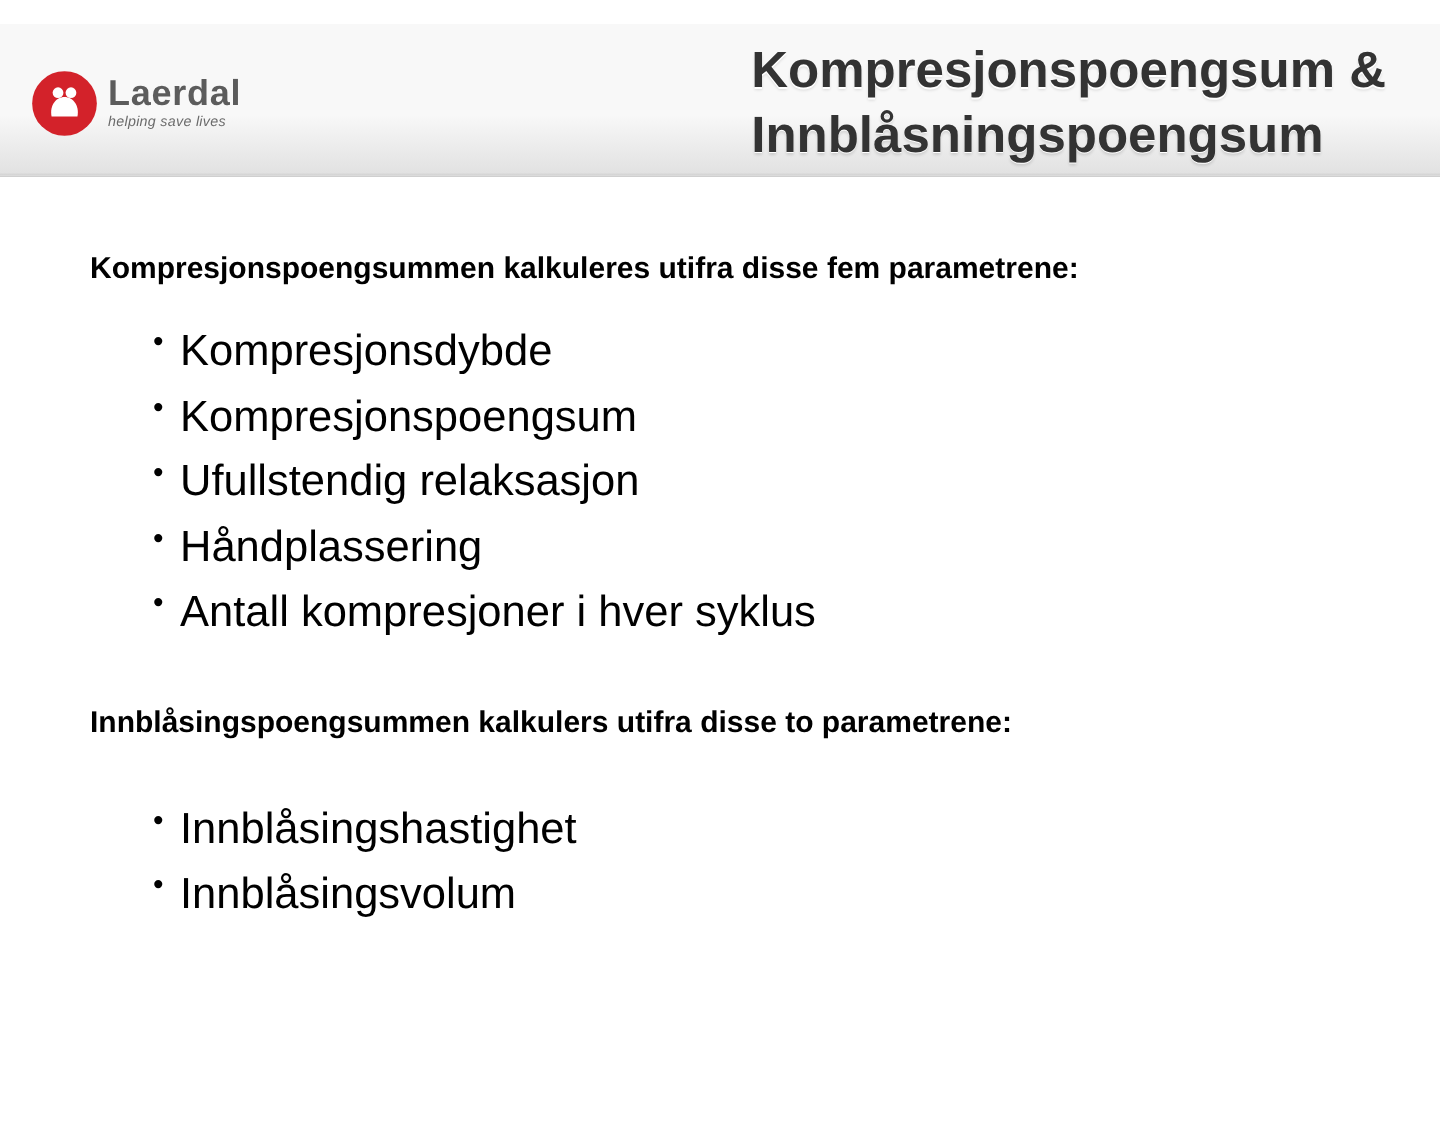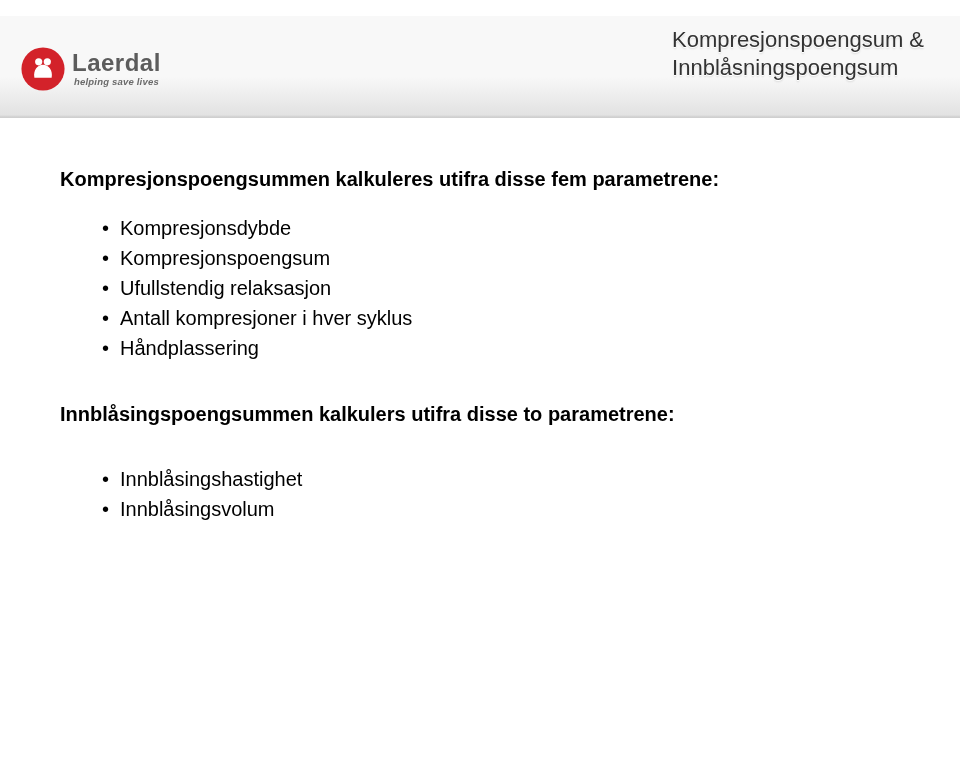--- a/index.html
+++ b/index.html
@@ -44,54 +44,53 @@
     .logo-word {
       font-size: 24px;
       font-weight: 700;
       color: #5c5c5c;
       letter-spacing: 0.5px;
     }
     .logo-tagline {
       font-size: 9.5px;
       color: #6a6a6a;
       font-style: italic;
-      font-weight: 700;
+      font-weight: 400;
       letter-spacing: 0.2px;
       margin-top: 2px;
-      text-align: center;
     }
     .title-block {
       position: absolute;
       right: 36px;
       top: 10px;
       text-align: left;
     }
     .title-line {
-      font-size: 22px;
-      font-weight: 400;
+      font-size: 34px;
+      font-weight: 700;
       color: #333333;
       text-shadow: 0 1px 0 #ffffff, 0 2px 2px rgba(0,0,0,0.12);
       line-height: 1.25;
     }
     .content {
       padding: 50px 60px 0 60px;
       color: #000000;
     }
     .para-heading {
       font-size: 20px;
       font-weight: 700;
       margin-bottom: 22px;
     }
     ul.bullets {
       list-style: none;
       padding-left: 42px;
       margin-bottom: 40px;
     }
     ul.bullets li {
-      font-size: 20px;
+      font-size: 29px;
       font-weight: 400;
       line-height: 1.5;
       position: relative;
       padding-left: 18px;
     }
     ul.bullets li::before {
       content: "•";
       position: absolute;
       left: 0;
       top: 0;
@@ -124,22 +123,22 @@
     <div class="title-line">Innblåsningspoengsum</div>
   </div>
 </div>
 
 <div class="content">
   <p class="para-heading">Kompresjonspoengsummen kalkuleres utifra disse fem parametrene:</p>
   <ul class="bullets">
     <li>Kompresjonsdybde</li>
     <li>Kompresjonspoengsum</li>
     <li>Ufullstendig relaksasjon</li>
+    <li>Håndplassering</li>
     <li>Antall kompresjoner i hver syklus</li>
-    <li>Håndplassering</li>
   </ul>
   <p class="para-heading">Innblåsingspoengsummen kalkulers utifra disse to parametrene:</p>
   <div class="spacer"></div>
   <ul class="bullets">
     <li>Innblåsingshastighet</li>
     <li>Innblåsingsvolum</li>
   </ul>
 </div>
 
 </body></html>

